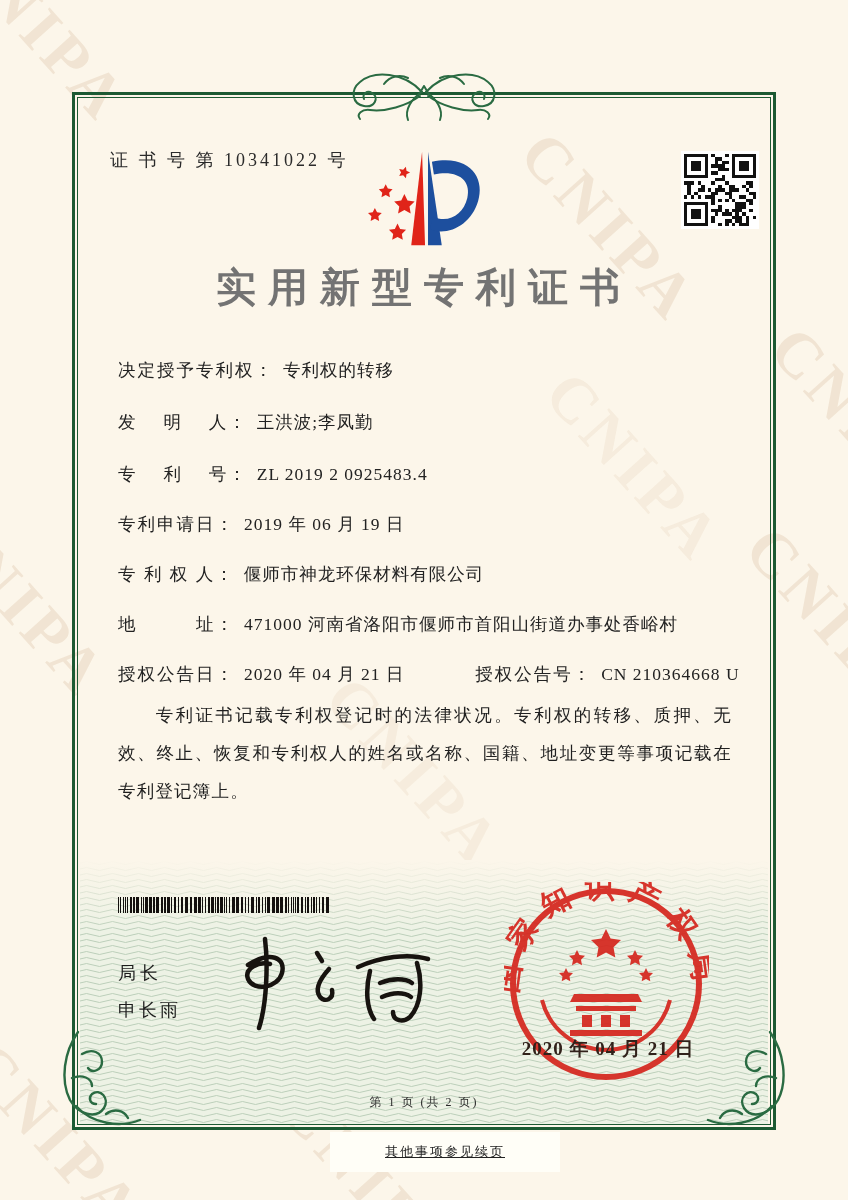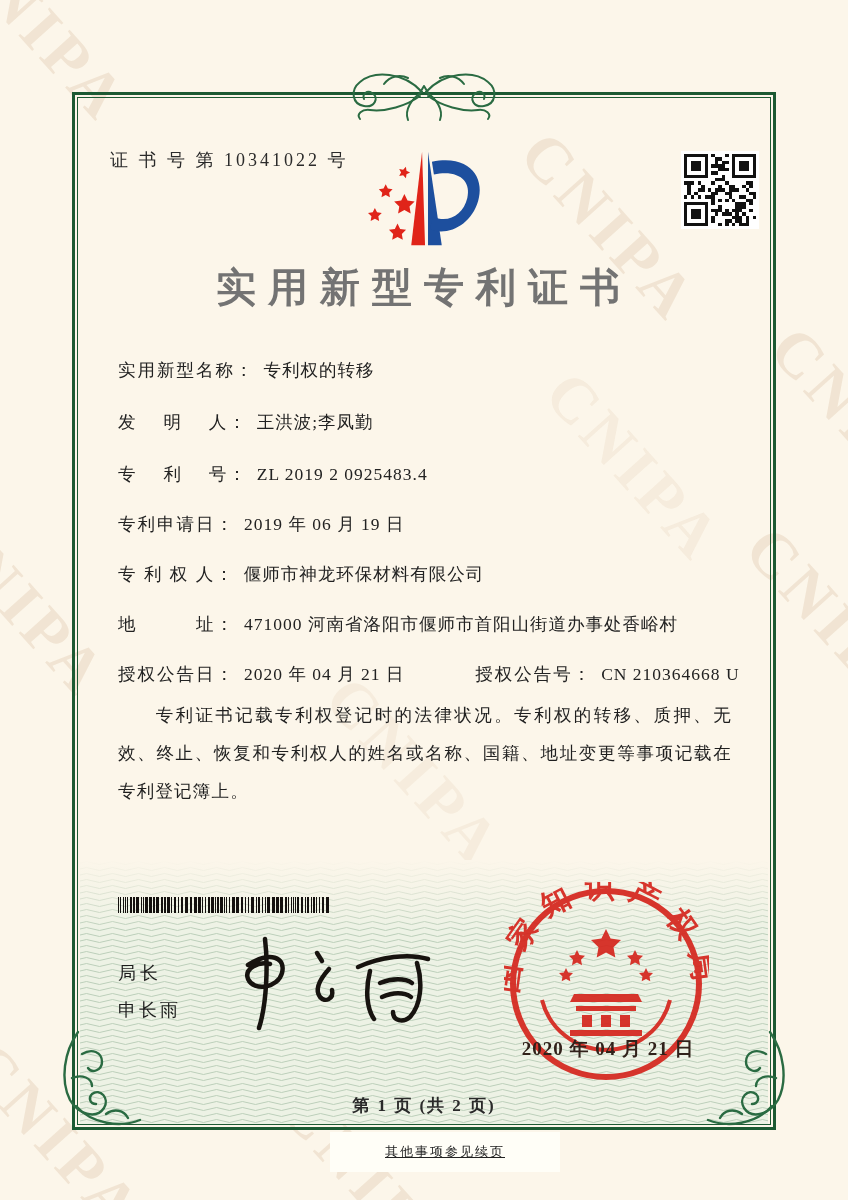--- a/index.html
+++ b/index.html
@@ -46,21 +46,21 @@
   .signer-name{position:absolute;left:118px;top:998px;font-size:18px;
         letter-spacing:3px;color:#1c1c1c;z-index:2;
         font-family:"Liberation Sans","DejaVu Sans",sans-serif;}
   .signature-svg{position:absolute;left:212px;top:933px;z-index:2;}
   
   .seal-svg{position:absolute;left:504px;top:882px;z-index:3;}
   .seal-date{position:absolute;left:516px;top:1036px;width:184px;text-align:center;
         font-size:19px;letter-spacing:1px;color:#31211a;z-index:4;font-weight:600;}
   
   .page-footer{position:absolute;left:274px;top:1094px;width:300px;text-align:center;
-        font-size:17px;letter-spacing:2px;color:#2a2a2a;z-index:2;font-weight:bold;}
+        font-size:12px;letter-spacing:2px;color:#2a2a2a;z-index:2;}
   .note-box{position:absolute;left:330px;top:1132px;width:230px;height:40px;
         background:#fffef7;z-index:2;display:flex;align-items:center;justify-content:center;}
   .note-text{font-size:13px;letter-spacing:2px;color:#222;text-decoration:underline;}
   .logo-svg{position:absolute;left:352px;top:142px;z-index:2;}
   .qr{position:absolute;left:681px;top:151px;width:72px;height:72px;background:#fff;
       z-index:2;padding:3px;}
 </style>
 </head>
 <body>
 
@@ -264,21 +264,21 @@
       <rect x="16" y="2" width="3" height="3" fill="#111"></rect>
       <rect x="0" y="14" width="7" height="7" fill="#111"></rect>
       <rect x="1" y="15" width="5" height="5" fill="#fff"></rect>
       <rect x="2" y="16" width="3" height="3" fill="#111"></rect>
     </svg>
 </div>
 
 <div class="title">实用新型专利证书</div>
 
 <div class="frow" style="top:358px;">
-  <span class="flabel">实用新型名称：</span><span class="fvalue">专利权的转移</span>
+  <span class="flabel">决定授予专利权：</span><span class="fvalue">专利权的转移</span>
 </div>
 <div class="frow" style="top:410px;">
   <span class="flabel">发　 明 　人：</span><span class="fvalue">王洪波;李凤勤</span>
 </div>
 <div class="frow" style="top:462px;">
   <span class="flabel">专　 利 　号：</span><span class="fvalue">ZL 2019 2 0925483.4</span>
 </div>
 <div class="frow" style="top:512px;">
   <span class="flabel">专利申请日：</span><span class="fvalue">2019 年 06 月 19 日</span>
 </div>

